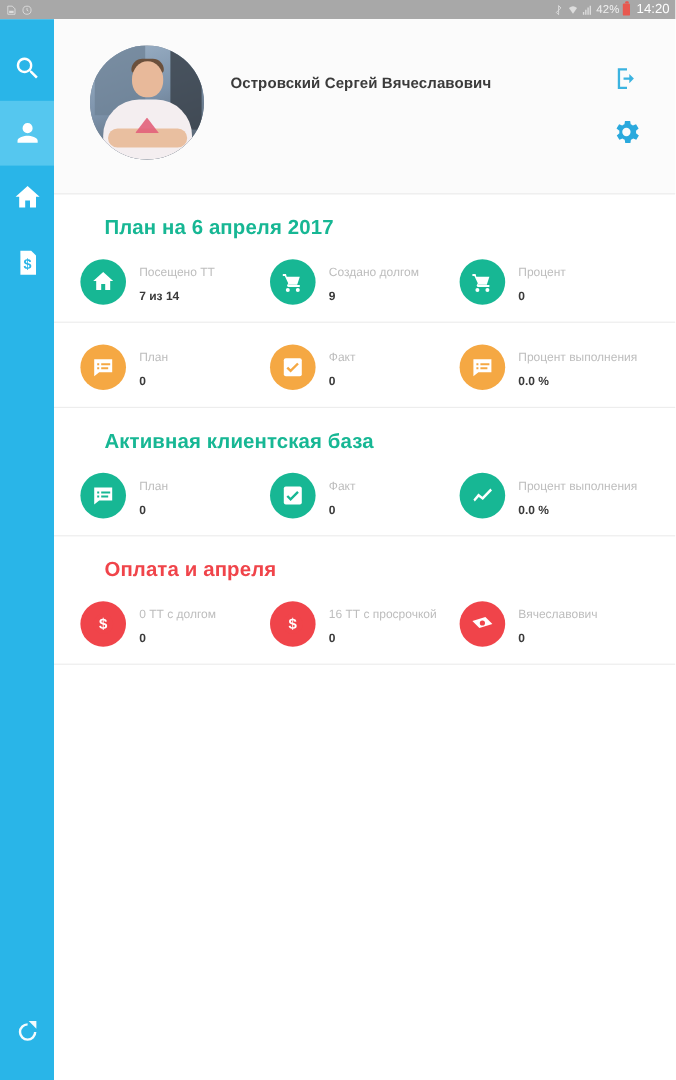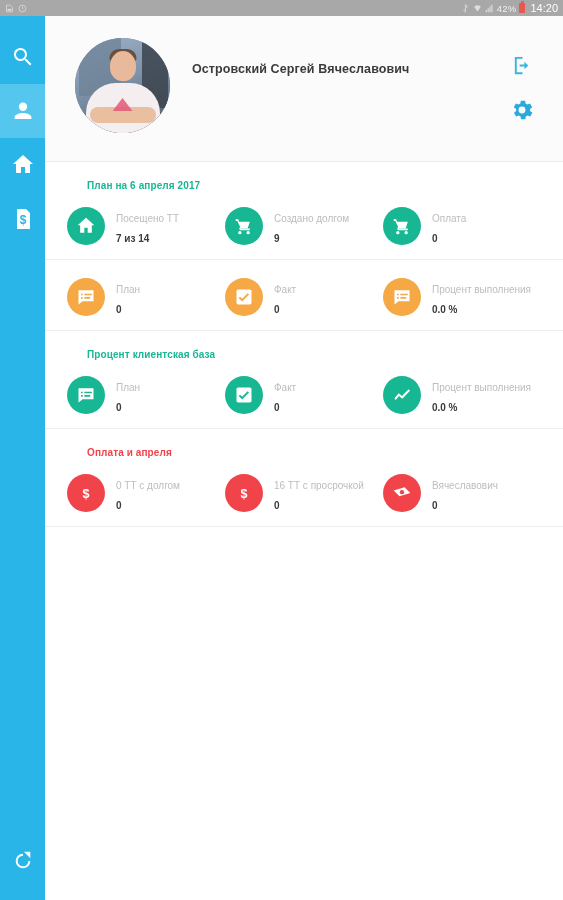--- a/index.html
+++ b/index.html
@@ -87,21 +87,21 @@
   .pname { font-size: 12.5px; color: #3b3b3b; font-weight: 700; letter-spacing: .1px; }
   .pmail { font-size: 10.5px; color: #c2c2c2; margin-top: 9px; }
   .proute { font-size: 10.5px; color: #b4b4b4; margin-top: 9px; }
 
   .pactions { display: flex; flex-direction: column; align-items: center; gap: 20px; padding-top: 20px; padding-right: 6px; }
   .pact svg { width: 23px; height: 23px; fill: #3bb3e0; display: block; }
   .pact.gear svg { width: 26px; height: 26px; fill: #2aa9dd; }
 
   
   .section { padding: 18px 22px 14px 22px; border-bottom: 1px solid #ededed; }
-  .sec-title { font-size: 10px; font-weight: 700; margin-bottom: 16px; letter-spacing: .1px; padding-left: 20px; }
+  .sec-title { font-size: 17px; font-weight: 700; margin-bottom: 16px; letter-spacing: .1px; padding-left: 20px; }
   .sec-title.teal   { color: #17b794; }
   .sec-title.orange { color: #f5a843; }
   .sec-title.red    { color: #f0444a; }
 
   .tiles { display: flex; }
   .tile { display: flex; align-items: center; flex: 0 0 33.33%; }
   .tile-ico {
     width: 38px; height: 38px; border-radius: 50%;
     display: flex; align-items: center; justify-content: center;
     flex: 0 0 38px;
@@ -260,21 +260,21 @@
             <div class="tile-val">9</div>
           </span>
         </div>
         <div class="tile">
           <span class="tile-ico teal">
             <svg viewBox="0 0 24 24">
                 <path d="M7 18a2 2 0 102 2 2 2 0 00-2-2zm10 0a2 2 0 102 2 2 2 0 00-2-2zM7.2 14.8h9.2l2.6-8H5.9L5.2 4H2v2h2l3.4 7.2-1.2 2.2A2 2 0 008 17h11v-2H8.2z"></path>
               </svg>
           </span>
           <span class="tile-txt">
-            <span class="tile-lbl">Оплата</span>
+            <span class="tile-lbl">Процент</span>
             <div class="tile-val">0</div>
           </span>
         </div>
       </div>
     </div>
 
     <div class="section">
       <div class="tiles">
         <div class="tile">
           <span class="tile-ico orange">
@@ -309,21 +309,21 @@
           </span>
           <span class="tile-txt">
             <span class="tile-lbl">Процент выполнения</span>
             <div class="tile-val">0.0 %</div>
           </span>
         </div>
       </div>
     </div>
 
     <div class="section">
-      <div class="sec-title teal">Процент клиентская база</div>
+      <div class="sec-title teal">Активная клиентская база</div>
       <div class="tiles">
         <div class="tile">
           <span class="tile-ico teal">
             <svg viewBox="0 0 24 24">
                 <path d="M3 4h18v13H8l-5 4z" fill="#ffffff"></path>
                 <path d="M6 8h2v2H6zm0 4h2v2H6zm4-4h9v2h-9zm0 4h7v2h-7z" fill="#17b794"></path>
               </svg>
           </span>
           <span class="tile-txt">
             <span class="tile-lbl">План</span>

